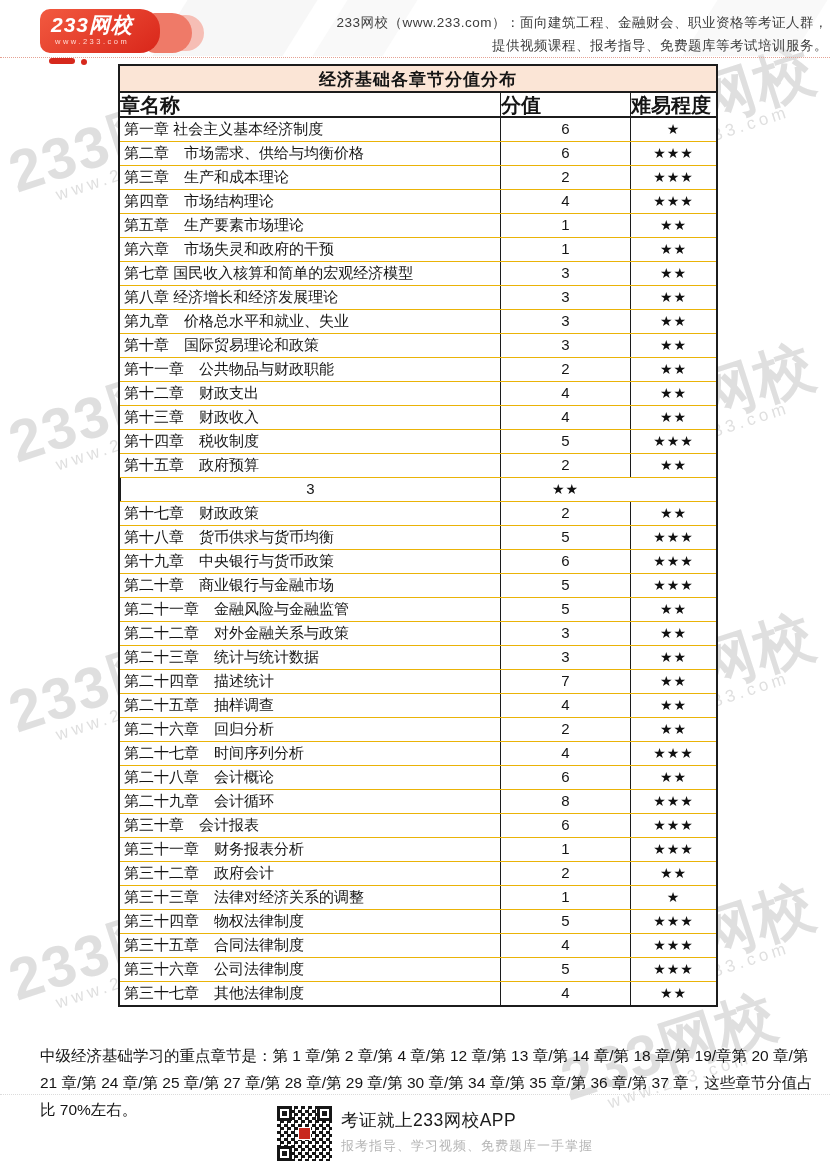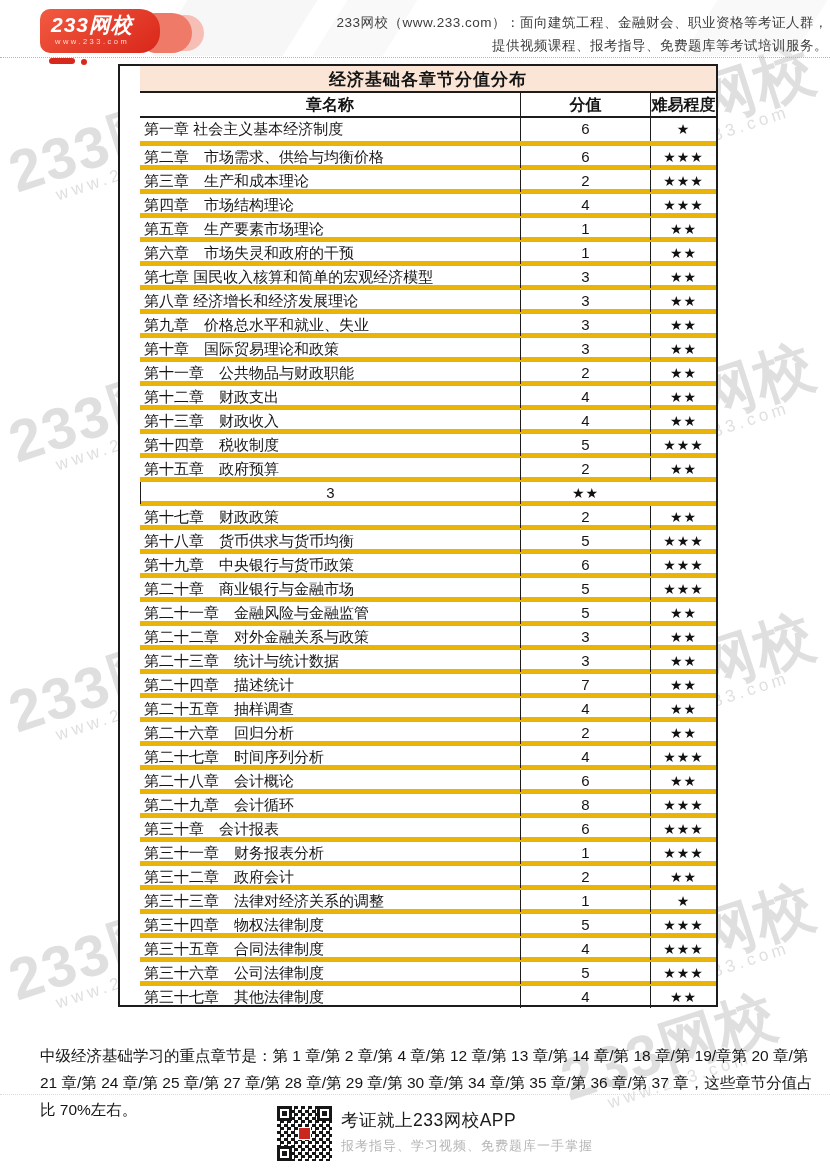--- a/index.html
+++ b/index.html
@@ -38,27 +38,27 @@
   .logo-dash { position:absolute; left:9px; top:50px; width:26px; height:6px; border-radius:3px; background:#d6281c; }
   .logo-dot  { position:absolute; left:41px; top:51px; width:6px; height:6px; border-radius:50%; background:#d6281c; }
 
   .hdr-tagline { position:absolute; right:2px; top:11px; z-index:2; text-align:right;
                  font-size:13.5px; color:#3d3d3d; line-height:23px; letter-spacing:.5px; }
 
   .sep-top { position:absolute; left:0; top:57px; width:830px; border-top:1px dotted #e5a294; z-index:1; }
 
   
   .tbl { position:absolute; left:118px; top:64px; width:600px; background:#fff;
-         border:2px solid #1c1c1c; z-index:1;padding-left:20px; }
+         border:2px solid #1c1c1c; z-index:1; }
   .tbl-title { height:27px; line-height:27px; background:#fbe5d6; border-bottom:2px solid #1c1c1c;
                text-align:center; font-size:17px; font-weight:bold; letter-spacing:1px; }
   .tbl-head { display:grid; grid-template-columns:380px 130px 1fr; height:25px;
               border-bottom:2px solid #1c1c1c; font-weight:bold; }
-  .tbl-head .c { line-height:24px; text-align:center; font-size:16px; }
-  .trow { display:grid; grid-template-columns:380px 130px 1fr; height:24px; border-top:5px solid #eab308; }
+  .tbl-head .c { line-height:24px; text-align:left; font-size:20px; }
+  .trow { display:grid; grid-template-columns:380px 130px 1fr; height:24px; border-top:1px solid #eab308; }
   .trows .trow:first-child { border-top:none; height:23px; }
   .cc2, .cc3 { border-left:1px solid #1c1c1c; }
   .cell-name  { padding-left:4px; font-size:15px; line-height:22px; white-space:nowrap; overflow:hidden; }
   .cell-score { text-align:center; font-size:15px; line-height:22px; }
   .cell-stars { text-align:center; font-size:14px; line-height:22px; letter-spacing:1px; color:#111; }
 
   
   .note { position:absolute; left:40px; top:1012px; width:778px; z-index:1;
           font-size:15.5px; line-height:27px; color:#141414;margin-top:30px; }
 

